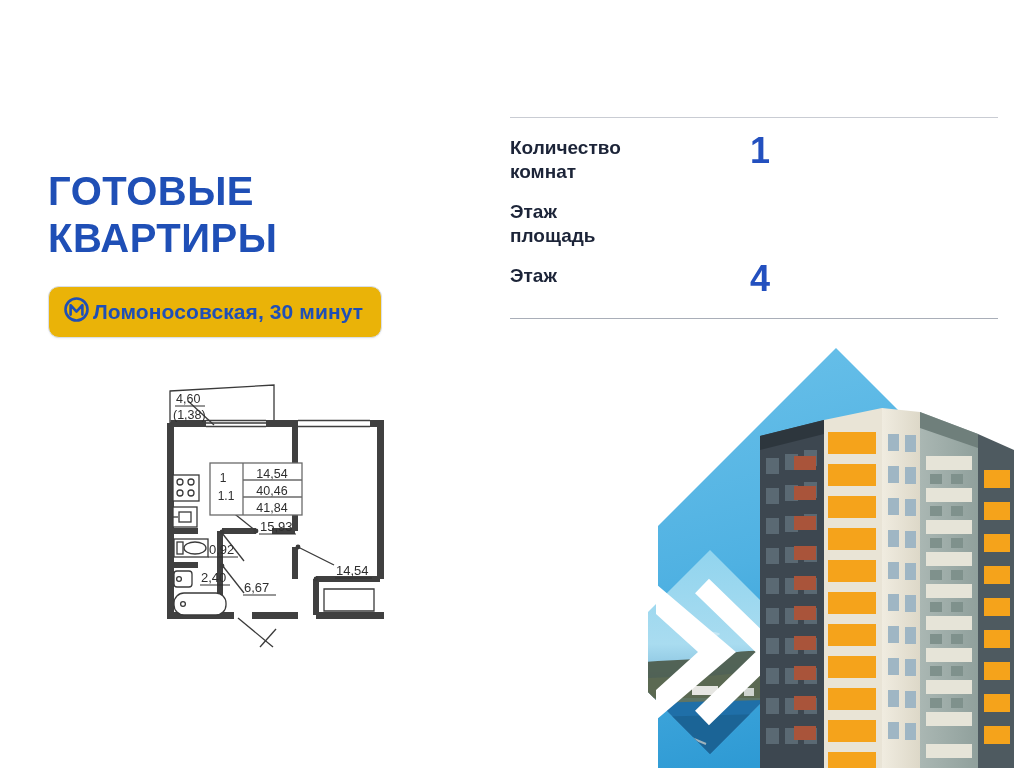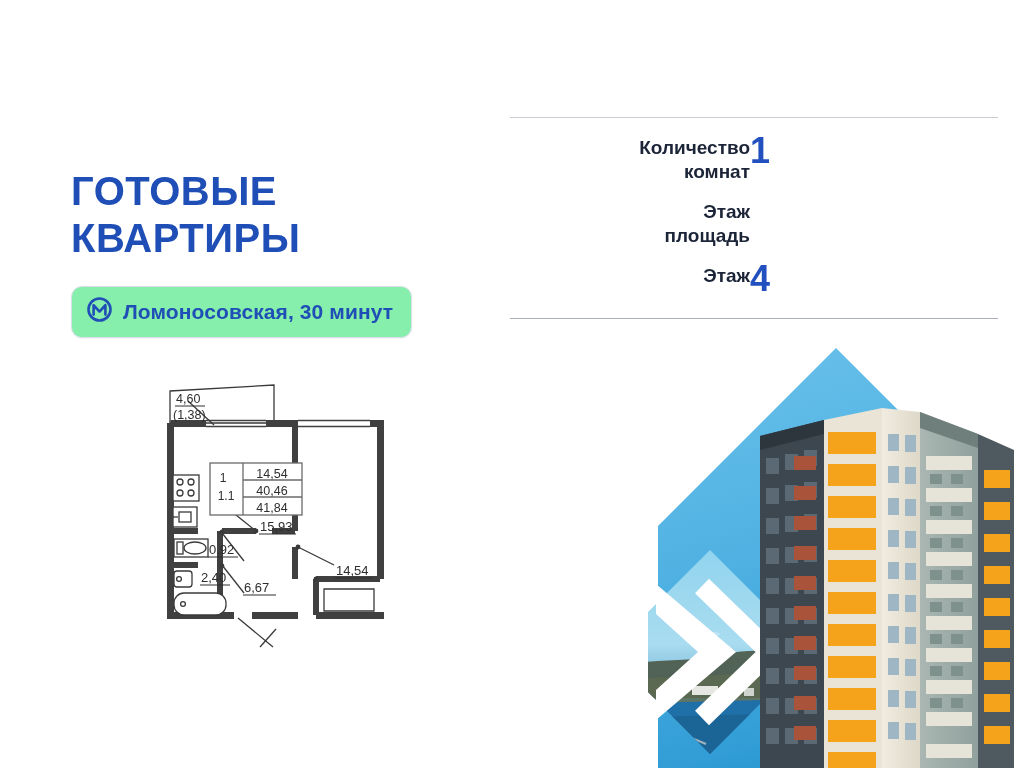--- a/index.html
+++ b/index.html
@@ -7,40 +7,40 @@
   body {
     width:1024px; height:768px;
     background:#ffffff;
     font-family:"Liberation Sans", sans-serif;
     overflow:hidden;
     position:relative;
   }
 
   
   .heading-block {
-    position:absolute; left:71px; top:168px; width:420px;
+    position:absolute; left:48px; top:168px; width:420px;
   }
   .headline {
     color:#1f4fb6;
     font-weight:bold;
     font-size:40px;
     line-height:1.18;
     letter-spacing:0.5px;
     margin:0;
     white-space:pre-line;
   }
   .metro-badge {
     margin-top:24px;
     display:inline-flex;
     align-items:center;
-    gap:11px;
+    gap:4px;
     border:1.5px solid #d9dfe8;
     border-radius:11px;
     padding:10px 18px 11px 15px;
-    background:#86efac;
+    background:#eab308;
     box-shadow:0 1px 2px rgba(20,40,90,.05);
   }
   .metro-badge .m-logo { flex:0 0 auto; display:block; }
   .metro-badge .m-text {
     color:#1f4fb6;
     font-size:21px;
     font-weight:bold;
     white-space:nowrap;
     letter-spacing:.1px;
   }
@@ -50,21 +50,20 @@
     position:absolute; left:510px; top:117px; width:488px;
   }
   .spec-rule { height:1px; background:#c9ccd3; width:100%; }
   .spec-rule.bottom { background:#a9aeb8; }
   .spec-rows { padding:6px 0 4px 0; }
   .spec-row {
     display:flex;
     align-items:flex-start;
     min-height:62px;
     padding:8px 0 4px 0;
-    text-align:right;
   }
   .spec-label {
     width:240px;
     color:#1c2438;
     font-size:19px;
     font-weight:bold;
     line-height:1.26;
     white-space:pre-line;
     padding-top:4px;
   }

